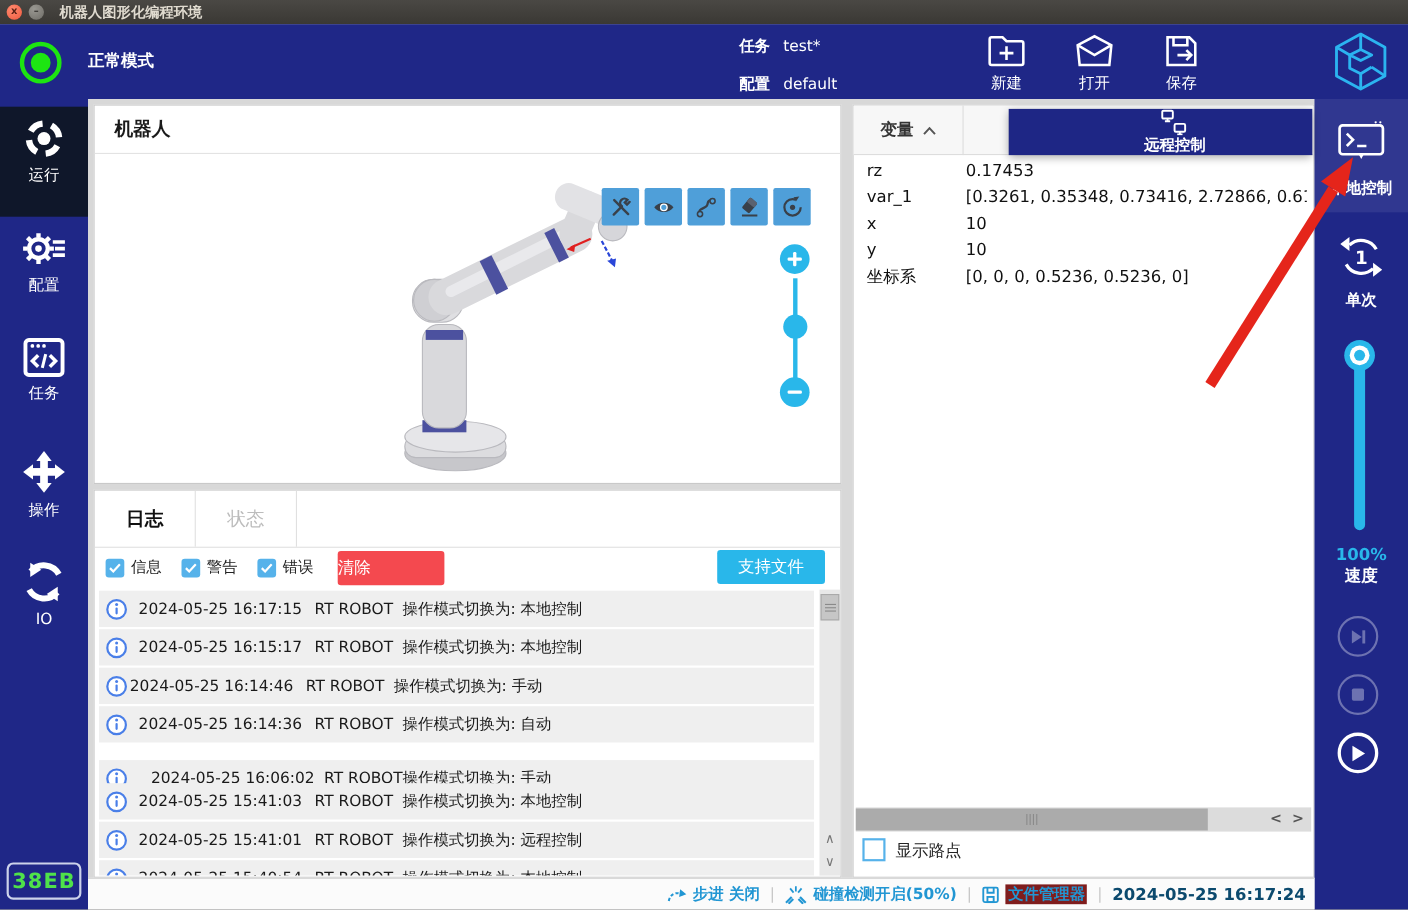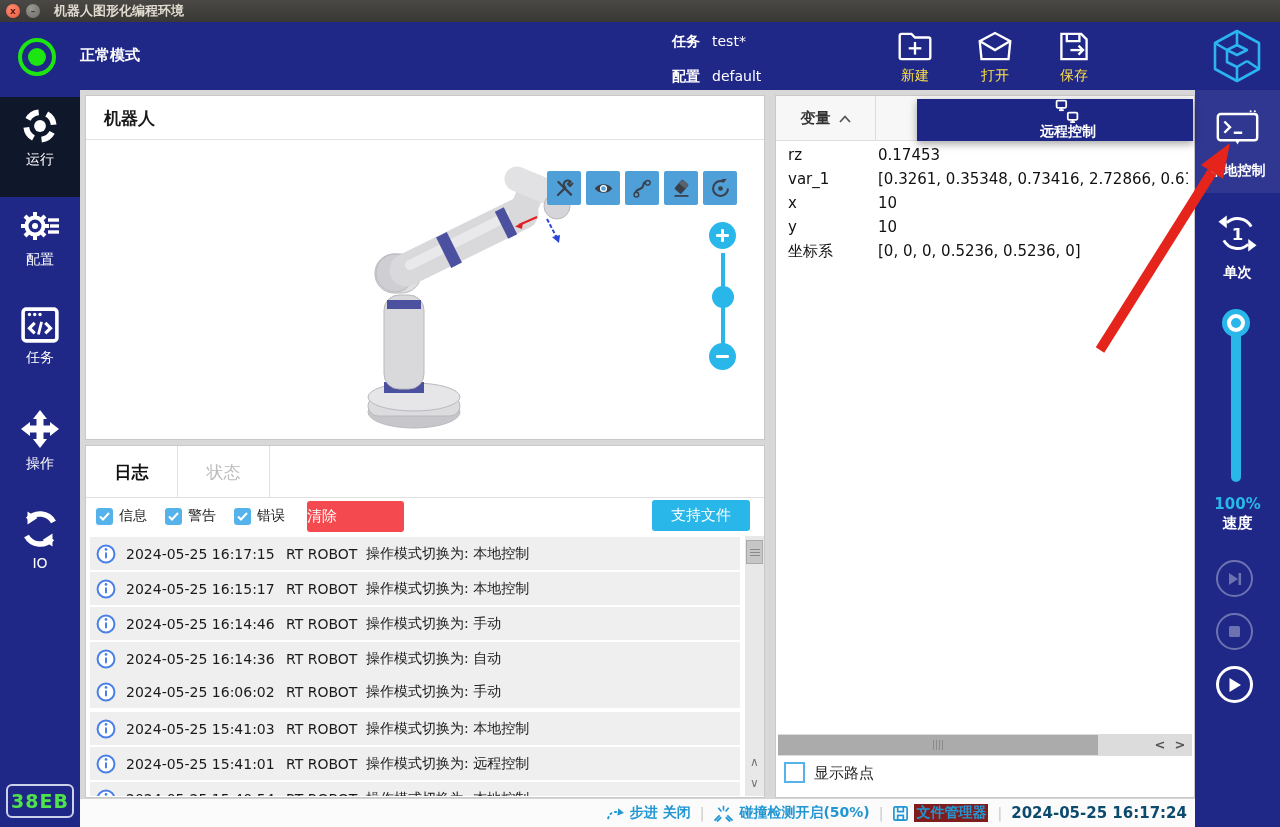--- a/index.html
+++ b/index.html
@@ -18,21 +18,21 @@
   .wintitle{color:#dfdacf;font-weight:bold;font-size:13px;margin-left:14px;}
 
   
   .header{left:0;top:22px;width:1280px;height:68px;background:#1f2787;}
   .mode-dot{left:18px;top:16px;width:38px;height:38px;border-radius:50%;border:4px solid #1de512;}
   .mode-dot::after{content:"";position:absolute;left:6px;top:6px;width:18px;height:18px;
     border-radius:50%;background:#1de512;}
   .mode-label{left:80px;top:24px;color:#fff;font-weight:bold;font-size:15px;}
   .hkv{color:#fff;font-size:14px;}
   .hkv b{font-weight:bold;margin-right:12px;}
-  .hbtn{width:64px;text-align:center;color:#fde047;font-size:14px;cursor:pointer;}
+  .hbtn{width:64px;text-align:center;color:#ffffff;font-size:14px;cursor:pointer;}
   .hbtn svg{display:block;margin:0 auto 4px;}
   
   .sideL{left:0;top:90px;width:80px;height:737px;background:#1f2787;}
   .sideR{left:1195px;top:90px;width:85px;height:737px;background:#1f2787;}
   .snav{left:0;width:80px;height:100px;text-align:center;color:#fff;font-size:14px;cursor:pointer;}
   .snav svg{display:block;margin:10px auto 6px;}
   .snav.active{background:#0f172a;}
   .badge{left:6px;top:694px;width:68px;height:34px;border:2px solid #ccd2ea;border-radius:6px;
     color:#4fe24a;font-size:19px;font-weight:bold;text-align:center;line-height:31px;letter-spacing:1px;}
 
@@ -371,37 +371,37 @@
           <span class="t">操作模式切换为: 本地控制</span>
         </div>
       <div class="logrow" style="top:71px;">
           <span style="margin-left:6px;display:flex;">
             <svg width="20" height="20" viewBox="0 0 22 22">
               <circle cx="11" cy="11" r="9.3" fill="#fff" stroke="#4a7fe8" stroke-width="2.2"></circle>
               <rect x="9.9" y="9" width="2.2" height="7" rx="1.1" fill="#4a7fe8"></rect>
               <circle cx="11" cy="6" r="1.5" fill="#4a7fe8"></circle>
             </svg>
           </span>
-          <span class="t" style="margin-left:10px;width:160px;">2024-05-25 16:14:46</span>
+          <span class="t" style="margin-left:2px;width:160px;">2024-05-25 16:14:46</span>
           <span class="t" style="width:80px;">RT ROBOT</span>
           <span class="t">操作模式切换为: 手动</span>
         </div>
       <div class="logrow" style="top:106px;">
           <span style="margin-left:6px;display:flex;">
             <svg width="20" height="20" viewBox="0 0 22 22">
               <circle cx="11" cy="11" r="9.3" fill="#fff" stroke="#4a7fe8" stroke-width="2.2"></circle>
               <rect x="9.9" y="9" width="2.2" height="7" rx="1.1" fill="#4a7fe8"></rect>
               <circle cx="11" cy="6" r="1.5" fill="#4a7fe8"></circle>
             </svg>
           </span>
           <span class="t" style="margin-left:10px;width:160px;">2024-05-25 16:14:36</span>
           <span class="t" style="width:80px;">RT ROBOT</span>
           <span class="t">操作模式切换为: 自动</span>
         </div>
-      <div class="logrow" style="top:139px;">
+      <div class="logrow" style="top:155px;text-align:right;">
           <span style="margin-left:6px;display:flex;">
             <svg width="20" height="20" viewBox="0 0 22 22">
               <circle cx="11" cy="11" r="9.3" fill="#fff" stroke="#4a7fe8" stroke-width="2.2"></circle>
               <rect x="9.9" y="9" width="2.2" height="7" rx="1.1" fill="#4a7fe8"></rect>
               <circle cx="11" cy="6" r="1.5" fill="#4a7fe8"></circle>
             </svg>
           </span>
           <span class="t" style="margin-left:10px;width:160px;">2024-05-25 16:06:02</span>
           <span class="t" style="width:80px;">RT ROBOT</span>
           <span class="t">操作模式切换为: 手动</span>

